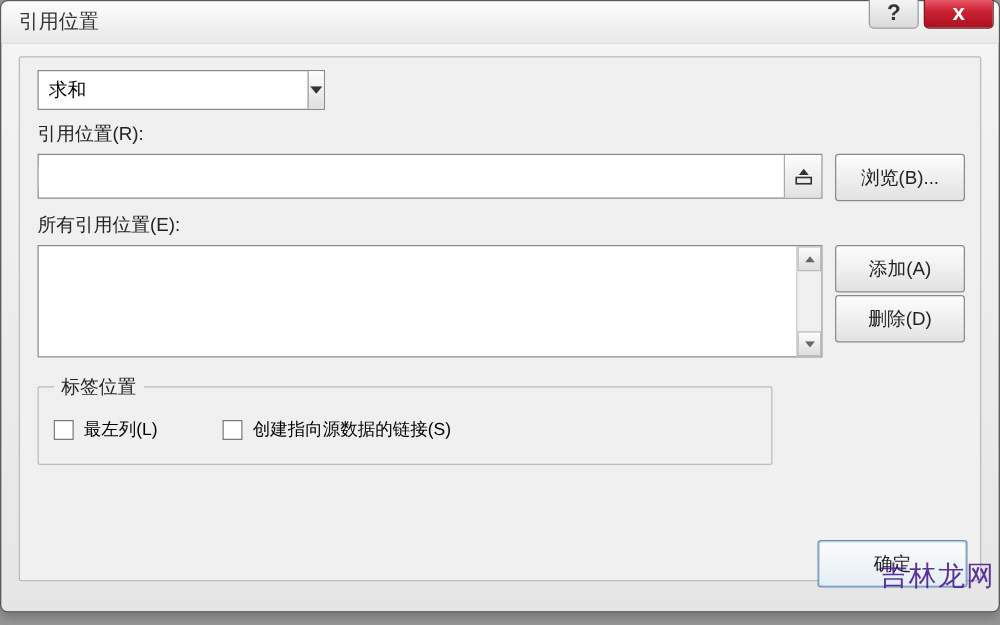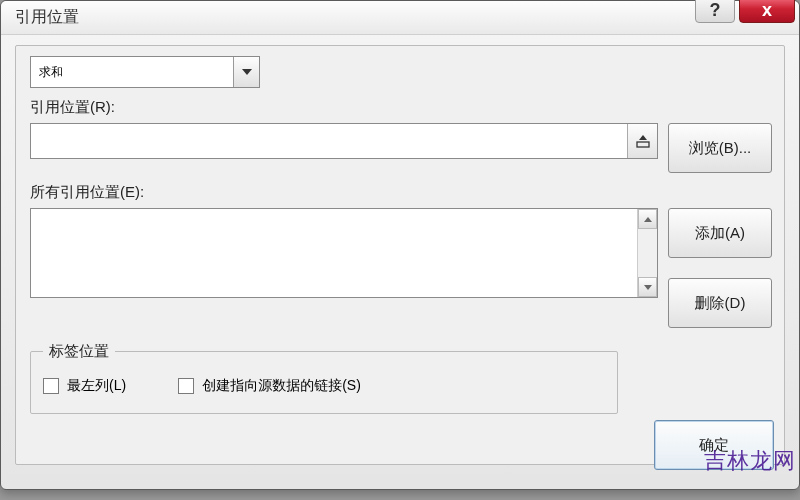--- a/index.html
+++ b/index.html
@@ -79,42 +79,42 @@
       min-height: 420px;
       position: relative;
     }
     .label { margin: 4px 0 6px 0; color:#222; font-size:15px; }
     .combo {
       display:flex; align-items:center;
       width: 230px; height: 32px;
       background:#fff; border:1px solid #8a8a8a;
     }
     .combo input {
-      flex:1; border:none; outline:none; padding:0 8px; font-size:12px; background:transparent;
+      flex:1; border:none; outline:none; padding:0 8px; font-size:15px; background:transparent;
     }
     .combo .dropbtn {
       width:26px; height:100%; border-left:1px solid #999;
       background:linear-gradient(#fdfdfd,#e0e0e0);
       display:flex;align-items:center;justify-content:center;
     }
     .refrow { display:flex; align-items:stretch; gap:10px; }
     .refbox {
       flex:1; height:36px; background:#fff; border:1px solid #8a8a8a;
       display:flex; align-items:center;
     }
     .refbox input {
       flex:1; border:none; outline:none; padding:0 8px; font-size:15px;
     }
     .rangebtn {
       width:30px; height:100%; border-left:1px solid #aaa;
       background:linear-gradient(#fdfdfd,#e2e2e2);
       display:flex; align-items:center; justify-content:center;
     }
     .btn {
-      min-width:104px; height:50px;
+      min-width:104px; height:38px;
       background:linear-gradient(#fdfdfd,#e2e2e2);
       border:1px solid #8a8a8a; border-radius:3px;
       padding:0 10px; font-size:15px; color:#222;
       display:flex; align-items:center; justify-content:center;
       cursor:default;
     }
     .listarea { display:flex; gap:10px; align-items:flex-start; }
     .listbox {
       flex:1; height:90px; background:#fff; border:1px solid #8a8a8a;
       position:relative;
@@ -122,21 +122,21 @@
     .scroll {
       position:absolute; right:0; top:0; bottom:0; width:20px;
       background:#f0f0f0; border-left:1px solid #ccc;
       display:flex; flex-direction:column; justify-content:space-between;
     }
     .scrollbtn {
       height:20px; background:linear-gradient(#fdfdfd,#dedede);
       display:flex; align-items:center; justify-content:center;
       border:1px solid #bbb;
     }
-    .sidebtns { display:flex; flex-direction:column; gap:20px; }
+    .sidebtns { display:flex; flex-direction:column; gap:2px; }
     fieldset.group {
       border:1px solid #bbb; border-radius:2px;
       margin-top:14px; padding:10px 12px 12px 12px;
       width: 588px;
     }
     fieldset.group legend { padding:0 6px; font-size:15px; color:#222; }
     .cbrow { display:flex; align-items:center; gap:8px; margin:6px 0; }
     .cb {
       width:16px; height:16px; border:1px solid #7a7a7a; background:#fff;
     }

